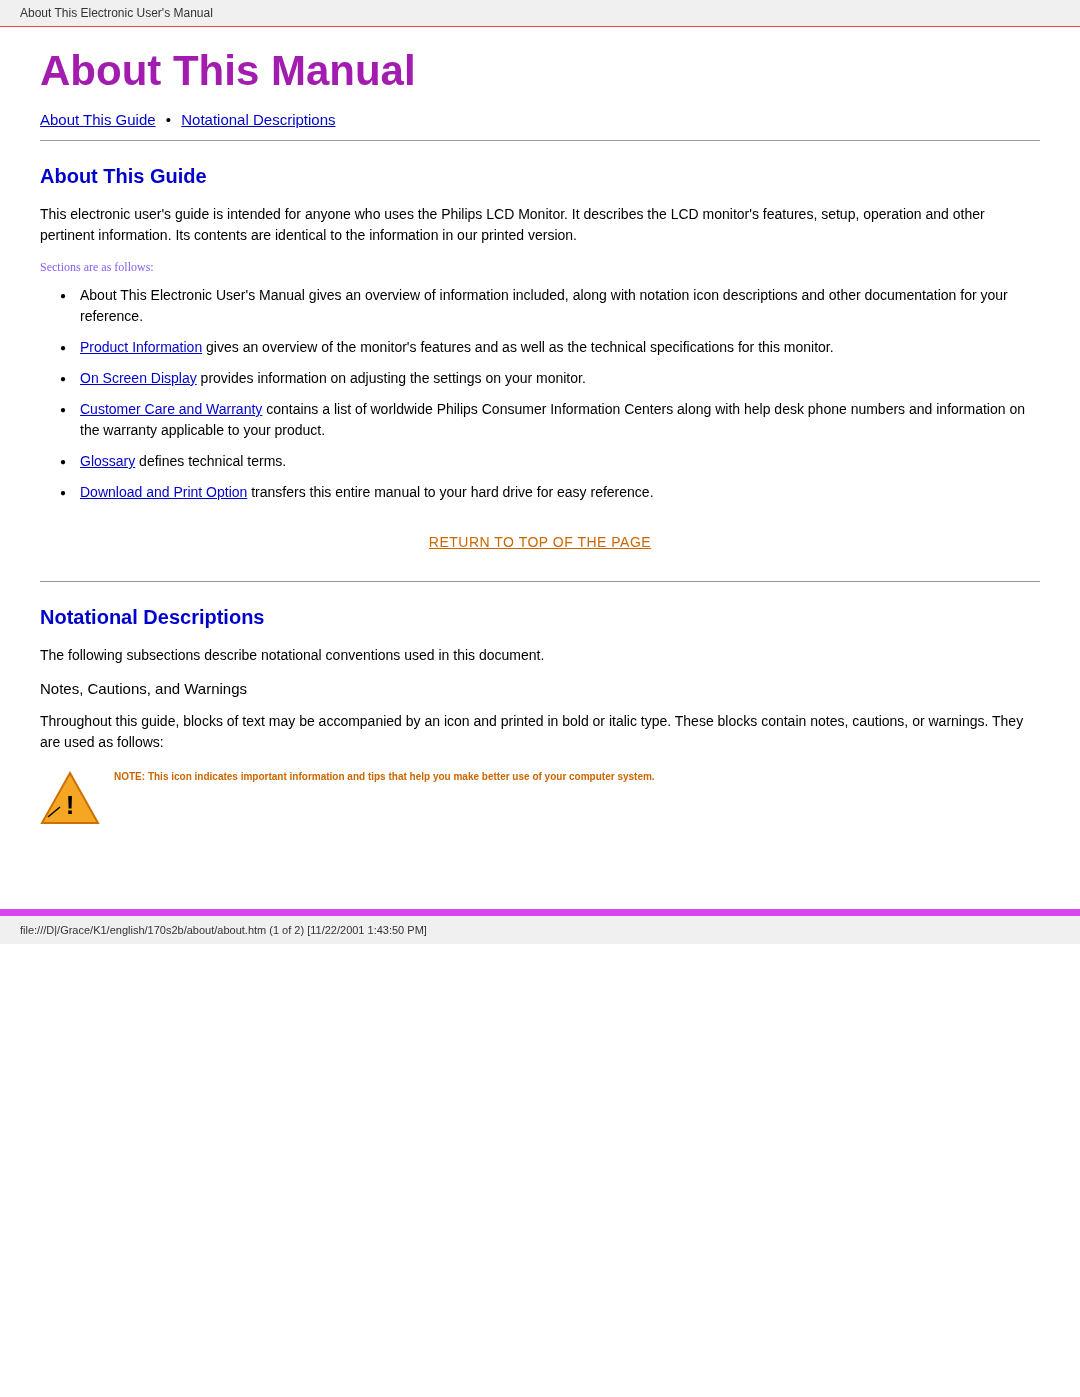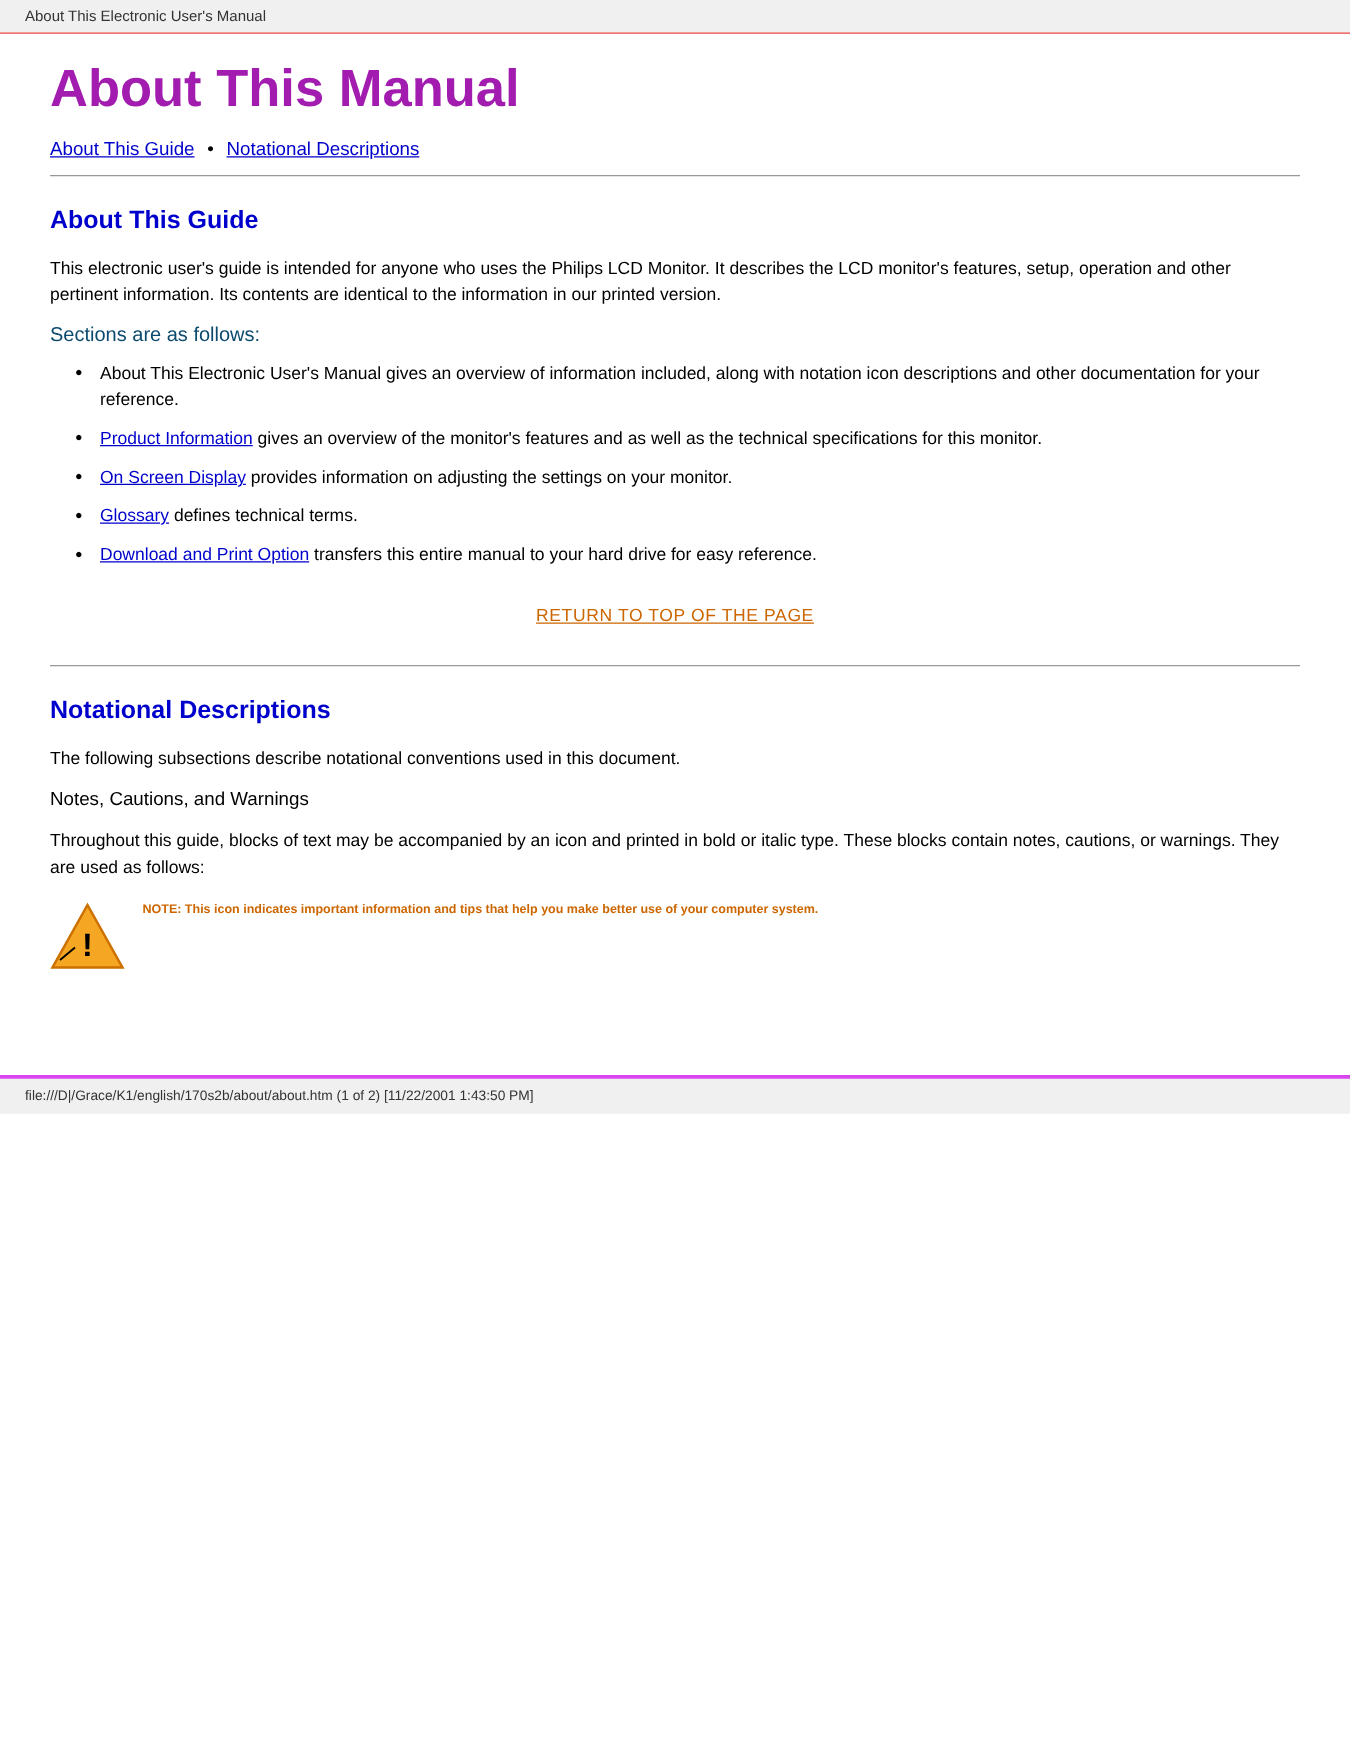--- a/index.html
+++ b/index.html
@@ -71,24 +71,24 @@
 
     .body-text {
       font-family: Arial, sans-serif;
       font-size: 14px;
       line-height: 1.5;
       color: #000000;
       margin-bottom: 14px;
     }
 
     .sections-label {
-      font-family: Liberation Sans, sans-serif;
-      font-size: 16px;
+      font-family: Liberation Serif, serif;
+      font-size: 12px;
       margin-bottom: 10px;
-      color: #0c4a6e;
+      color: #8b5cf6;
     }
 
     ul.bullet-list {
       list-style: none;
       padding-left: 20px;
       margin-bottom: 14px;
     }
 
     ul.bullet-list li {
       font-family: Arial, sans-serif;
@@ -153,21 +153,21 @@
       font-weight: bold;
       color: #cc6600;
       line-height: 1.5;
     }
 
     .footer-bar {
       font-family: Arial, sans-serif;
       font-size: 11px;
       color: #333;
       padding: 8px 20px;
-      border-top: 3px solid #d946ef;
+      border-top: 7px solid #d946ef;
       background: #f0f0f0;
       margin-top: 40px;
     }
   </style>
 </head>
 <body>
 
 <div class="browser-bar">
   <span>About This Electronic User's Manual</span>
 </div>
@@ -195,20 +195,23 @@
       <li>
         <span>About This Electronic User's Manual gives an overview of information included, along with notation icon descriptions and other documentation for your reference.</span>
       </li>
       <li>
         <a href="#">Product Information</a><span> gives an overview of the monitor's features and as well as the technical specifications for this monitor.</span>
       </li>
       <li>
         <a href="#">On Screen Display</a><span> provides information on adjusting the settings on your monitor.</span>
       </li>
       <li>
+        <a href="#">Customer Care and Warranty</a><span> contains a list of worldwide Philips Consumer Information Centers along with help desk phone numbers and information on the warranty applicable to your product.</span>
+      </li>
+      <li>
         <a href="#">Glossary</a><span> defines technical terms.</span>
       </li>
       <li>
         <a href="#">Download and Print Option</a><span> transfers this entire manual to your hard drive for easy reference.</span>
       </li>
     </ul>
 
     <div class="return-link-container">
       <a href="#" class="return-link">RETURN TO TOP OF THE PAGE</a>
     </div>

